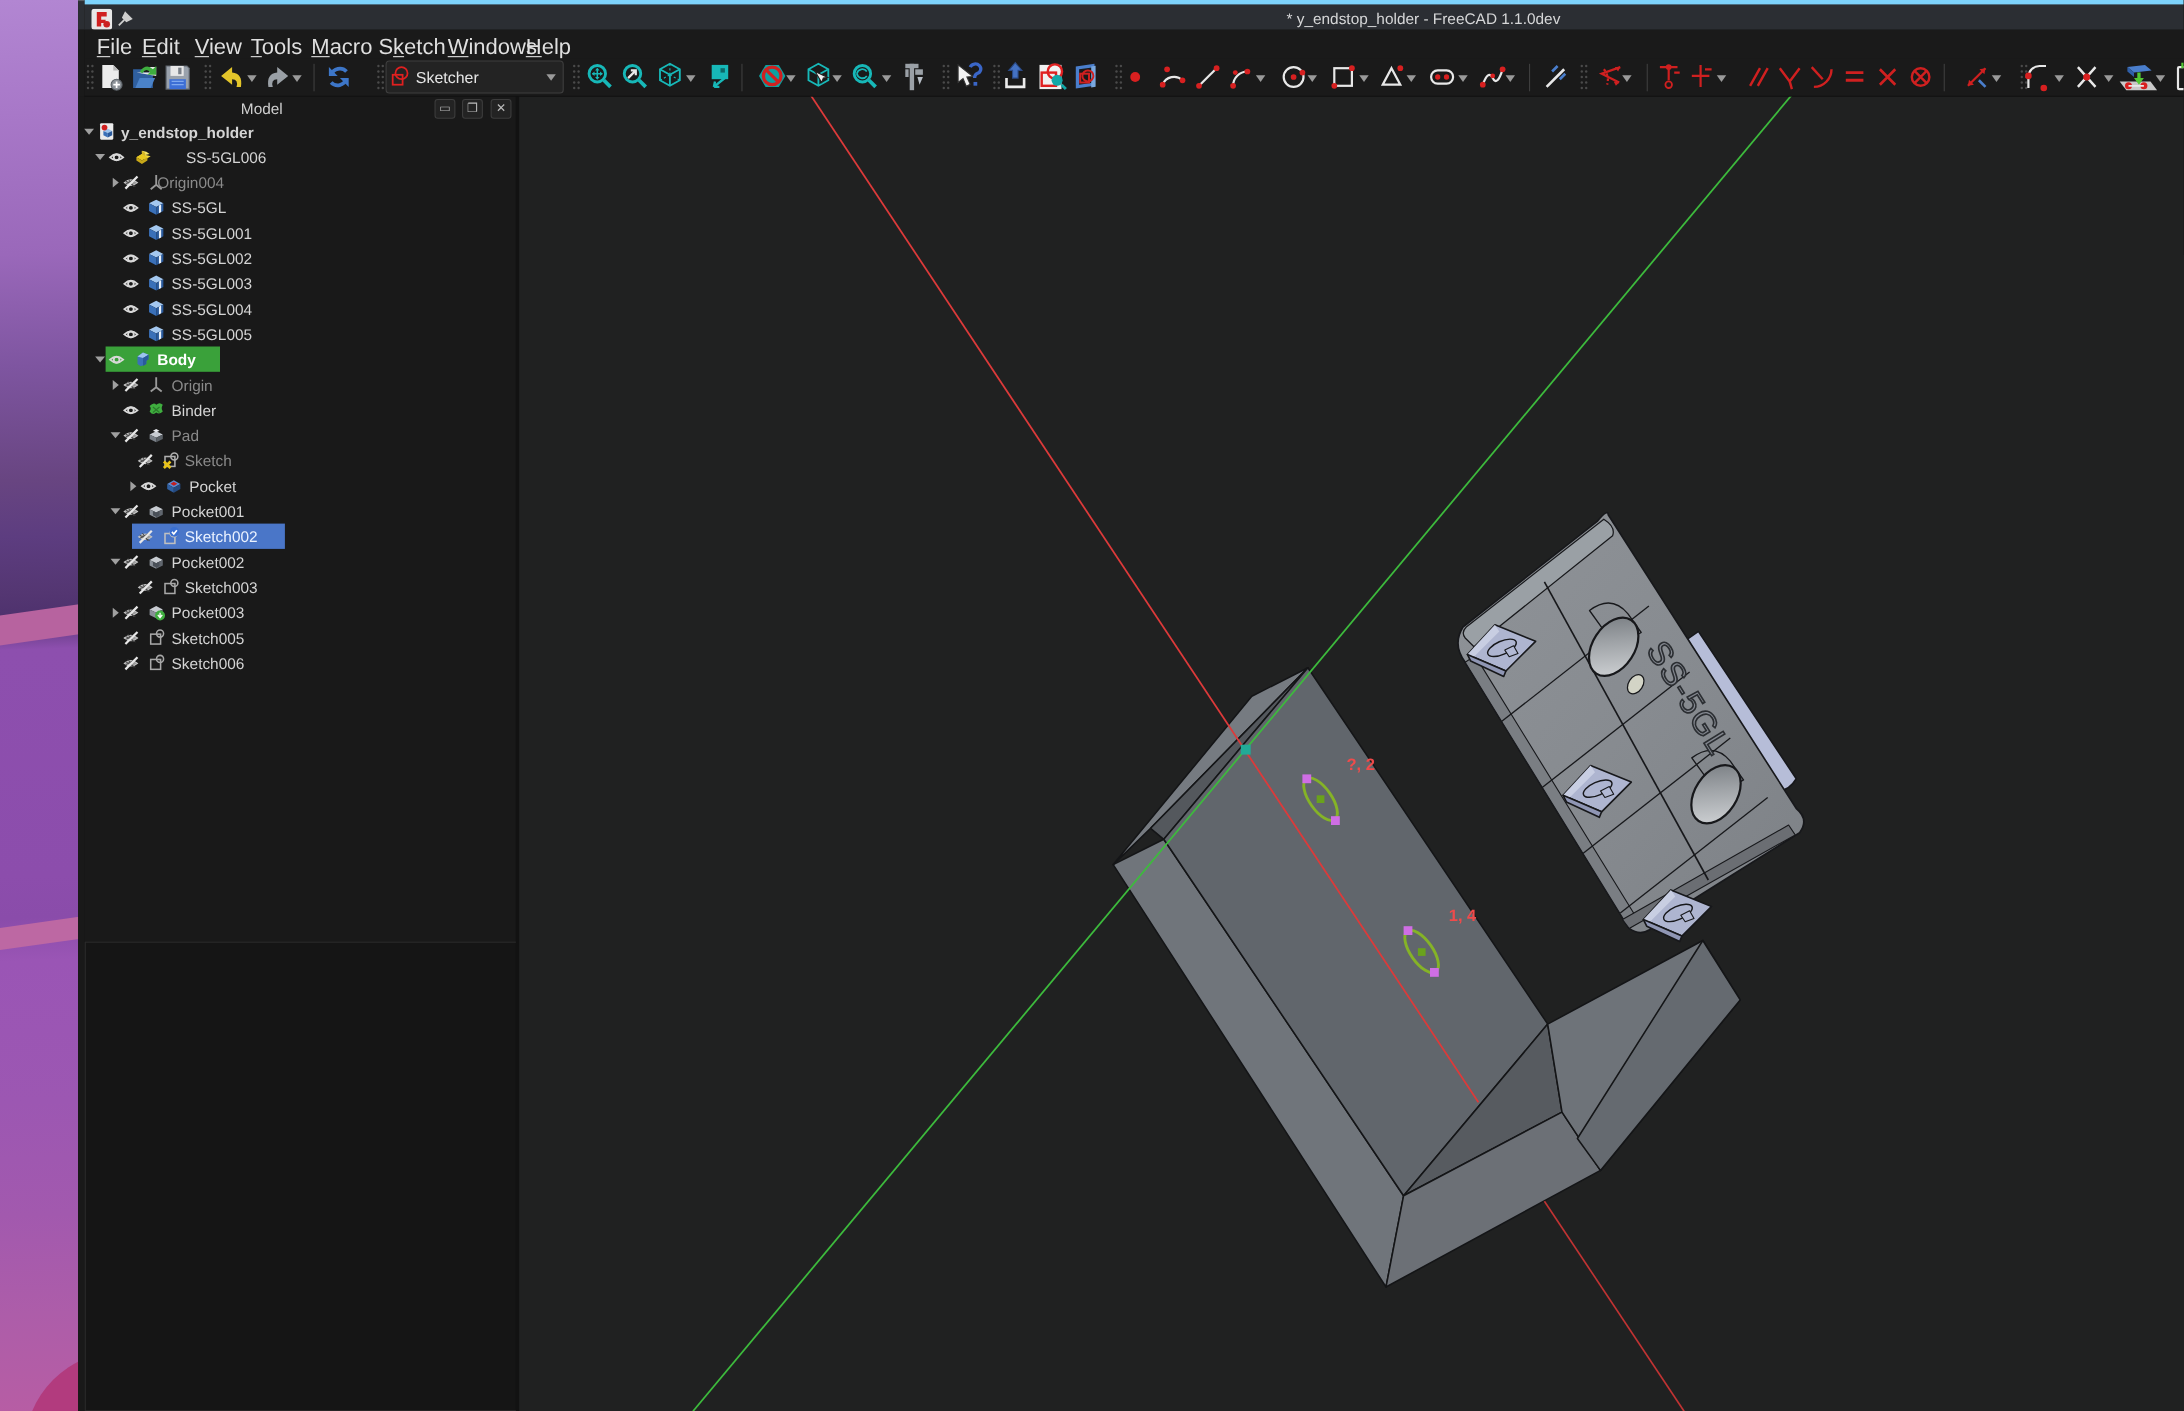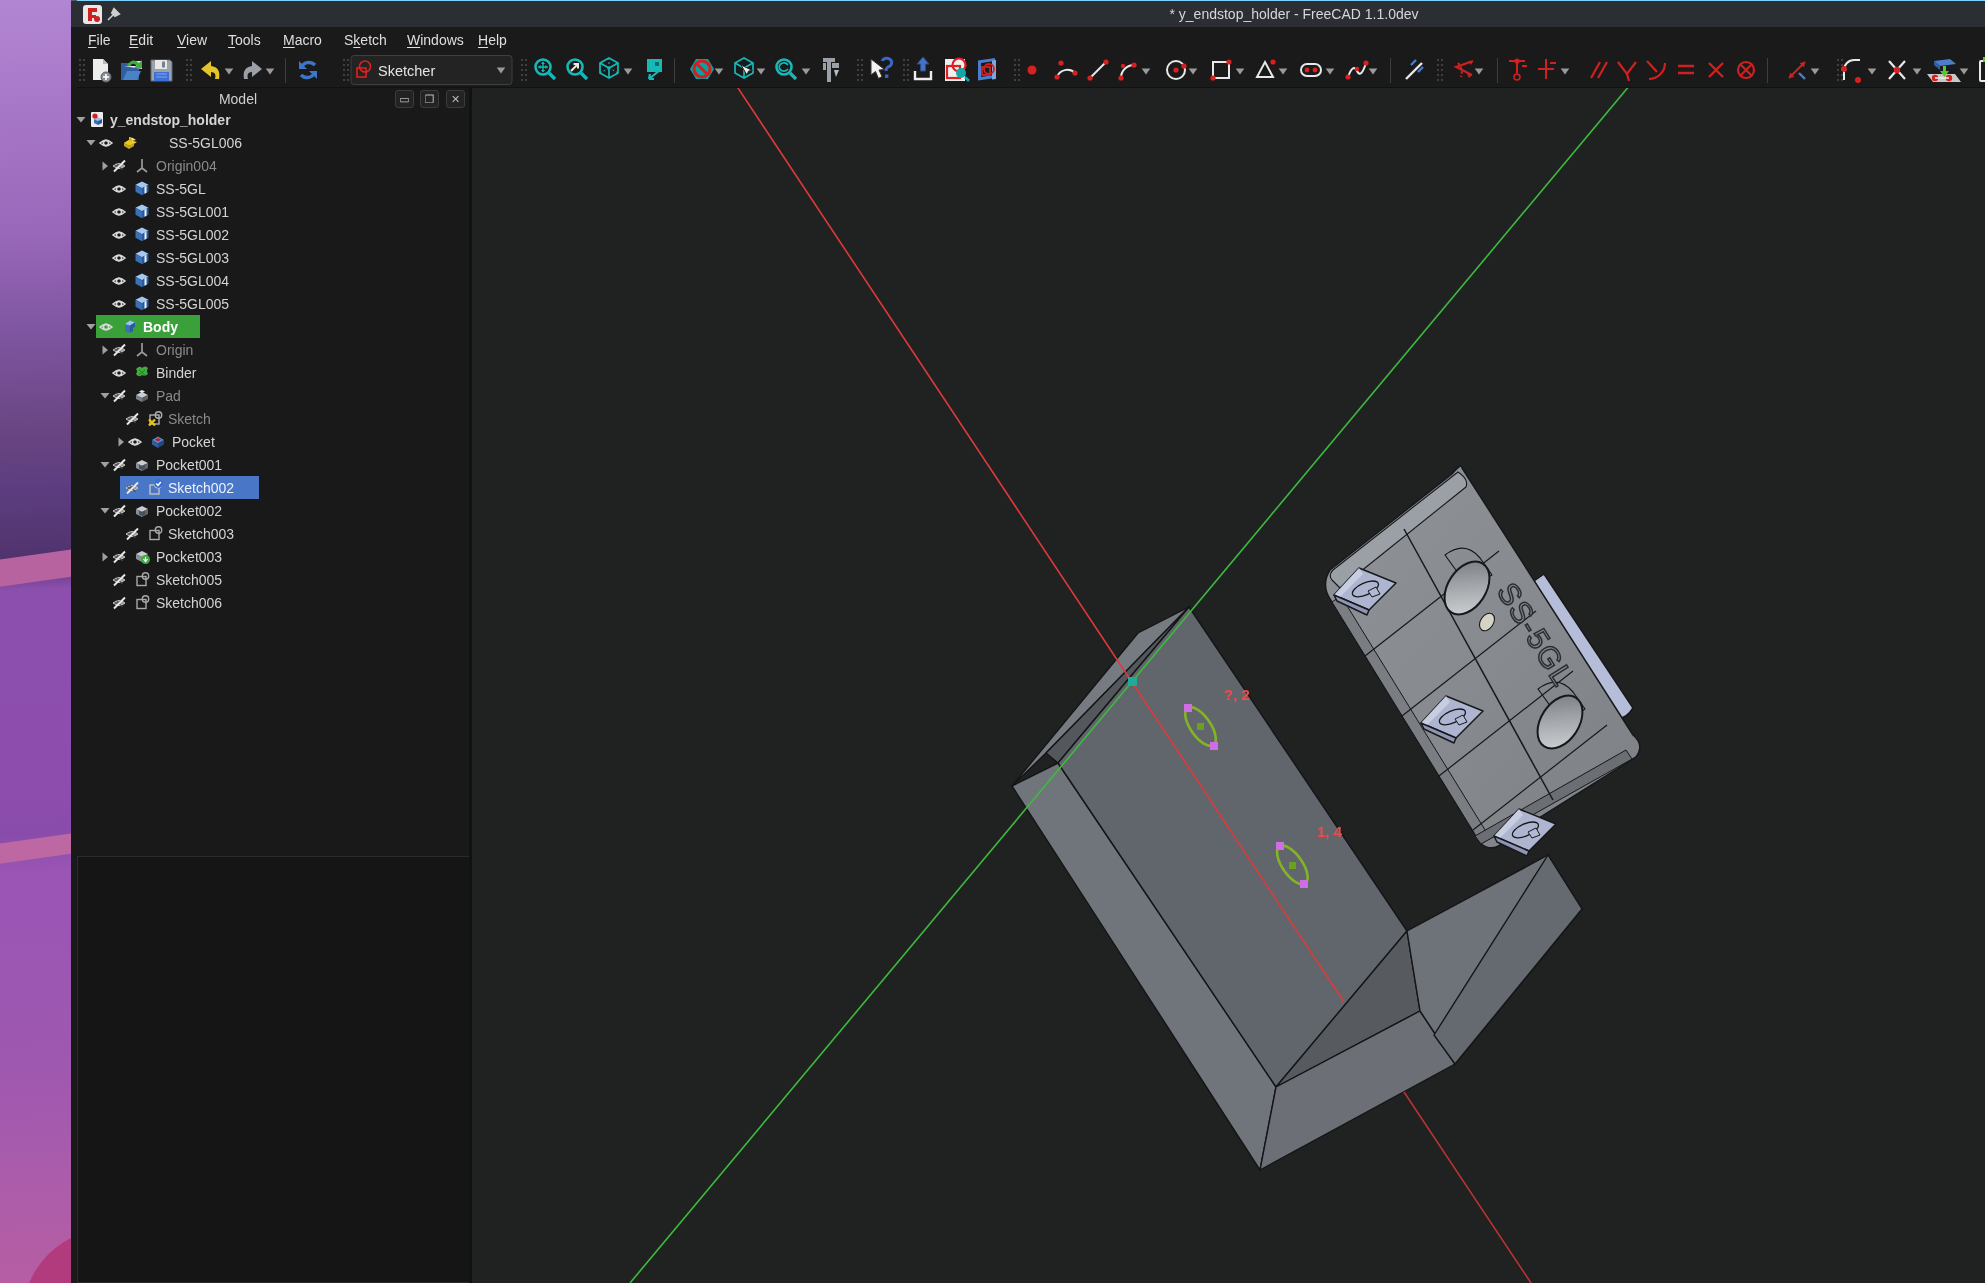--- a/index.html
+++ b/index.html
@@ -15,25 +15,25 @@
   }
   #desk .band1 { position:absolute; left:-12px; top:554px; width:104px; height:27px;
     background:#b7639f; transform:rotate(-8deg); }
   #desk .band2 { position:absolute; left:-12px; top:838px; width:104px; height:20px;
     background:#bd68a3; transform:rotate(-8deg); }
   #desk .circ { position:absolute; left:22px; top:1228px; width:180px; height:180px;
     border-radius:50%; background:#b23b7e; }
   
   #win { position:absolute; left:77px; top:0; width:1908px; height:1283px; background:#191919; }
   #titlebar { position:absolute; left:0; top:0; width:1908px; height:27px;
-    background:#2b2e33; border-top:1px solid #7dd3fc; }
+    background:#2b2e33; border-top:4px solid #7dd3fc; }
   #titletext { position:absolute; left:1217px; top:5px; transform:translateX(-50%); white-space:nowrap;
     color:#d6d7d8; font-size:14px; }
   #menubar { position:absolute; left:0; top:27px; width:1908px; height:26px; background:#1a1a1a; }
-  .mitem { position:absolute; top:5px; color:#dfdfdf; font-size:14px; }
+  .mitem { position:absolute; top:5px; color:#dfdfdf; font-size:20px; }
   .mitem u { text-decoration-thickness:1px; text-underline-offset:2px; }
   #toolbar { position:absolute; left:0; top:53px; width:1908px; height:35px; background:#1a1a1a;
     border-bottom:1px solid #111; }
   
   #treedock { position:absolute; left:0; top:88px; width:392px; height:768px; background:#191919; }
   #treehead { position:absolute; left:0; top:0; width:395px; height:22px; }
   #treehead 
   .hbtn { position:absolute; top:2px; width:19px; height:18px; background:#232323;
     border:1px solid #3c3c3c; border-radius:3px; color:#b8b8b8; font-size:11px;
     text-align:center; line-height:16px; }
@@ -395,21 +395,21 @@
             <path d="M7 3 v3 l3 2 v-3 z" fill="#d4b424"></path>
           </svg><span class="abs " style="left:66px;top:3.5px;margin-left:26px;">SS-5GL006</span></div>
 <div class="trow" style="top:66px;left:0;width:395px"><svg class="abs" style="left:22px;top:6px" width="12" height="12" viewBox="0 0 12 12">
             <path d="M3.5 1.5 L9 6 L3.5 10.5 Z" fill="#a0a0a0"></path>
           </svg><svg class="abs" style="left:34px;top:4px" width="16" height="16" viewBox="0 0 16 16">
             <path d="M2 8 Q8 3 14 8 Q8 13 2 8 Z" fill="#9a9a9a" stroke="#c4c4c4" stroke-width="1"></path>
             <path d="M3 6.5 l9 5 M3 9.5 l9 -5 M5.5 4.7 l5 7 M10.5 4.7 l-5 7" stroke="#4a4a4a" stroke-width="0.9"></path>
             <path d="M14 2.5 L3 13.5" stroke="#e8e8e8" stroke-width="2"></path>
           </svg><svg class="abs" style="left:57px;top:3px" width="17" height="17" viewBox="0 0 17 17">
             <path d="M8 2 v9 M8 11 l-5 4 M8 11 l5 4" stroke="#9a9a9a" stroke-width="1.7" fill="none"></path>
-          </svg><span class="abs dim" style="left:79px;top:3.5px;">Origin004</span></div>
+          </svg><span class="abs dim" style="left:66px;top:3.5px;">Origin004</span></div>
 <div class="trow" style="top:89px;left:0;width:395px"><svg class="abs" style="left:34px;top:4px" width="16" height="16" viewBox="0 0 16 16">
             <path d="M2 8 Q8 2.5 14 8 Q8 13.5 2 8 Z" fill="none" stroke="#d8d8d8" stroke-width="1.6"></path>
             <circle cx="8" cy="8" r="2.6" fill="none" stroke="#d8d8d8" stroke-width="1.7"></circle>
           </svg><svg class="abs" style="left:57px;top:3px" width="17" height="17" viewBox="0 0 17 17">
             <path d="M8 1.5 l6.5 3.3 -6.5 3.4 -6.5 -3.4 z" fill="#a4c8f0"></path>
             <path d="M1.5 4.8 v7 l6.5 3.4 v-7 z" fill="#3a70b8"></path>
             <path d="M14.5 4.8 v7 l-6.5 3.4 v-7 z" fill="#2a5a9c"></path>
             <path d="M10.5 6.8 v7 l2 -1 v-7 z" fill="#e8f0fa"></path>
           </svg><span class="abs " style="left:79px;top:3.5px;">SS-5GL</span></div>
 <div class="trow" style="top:112px;left:0;width:395px"><svg class="abs" style="left:34px;top:4px" width="16" height="16" viewBox="0 0 16 16">

